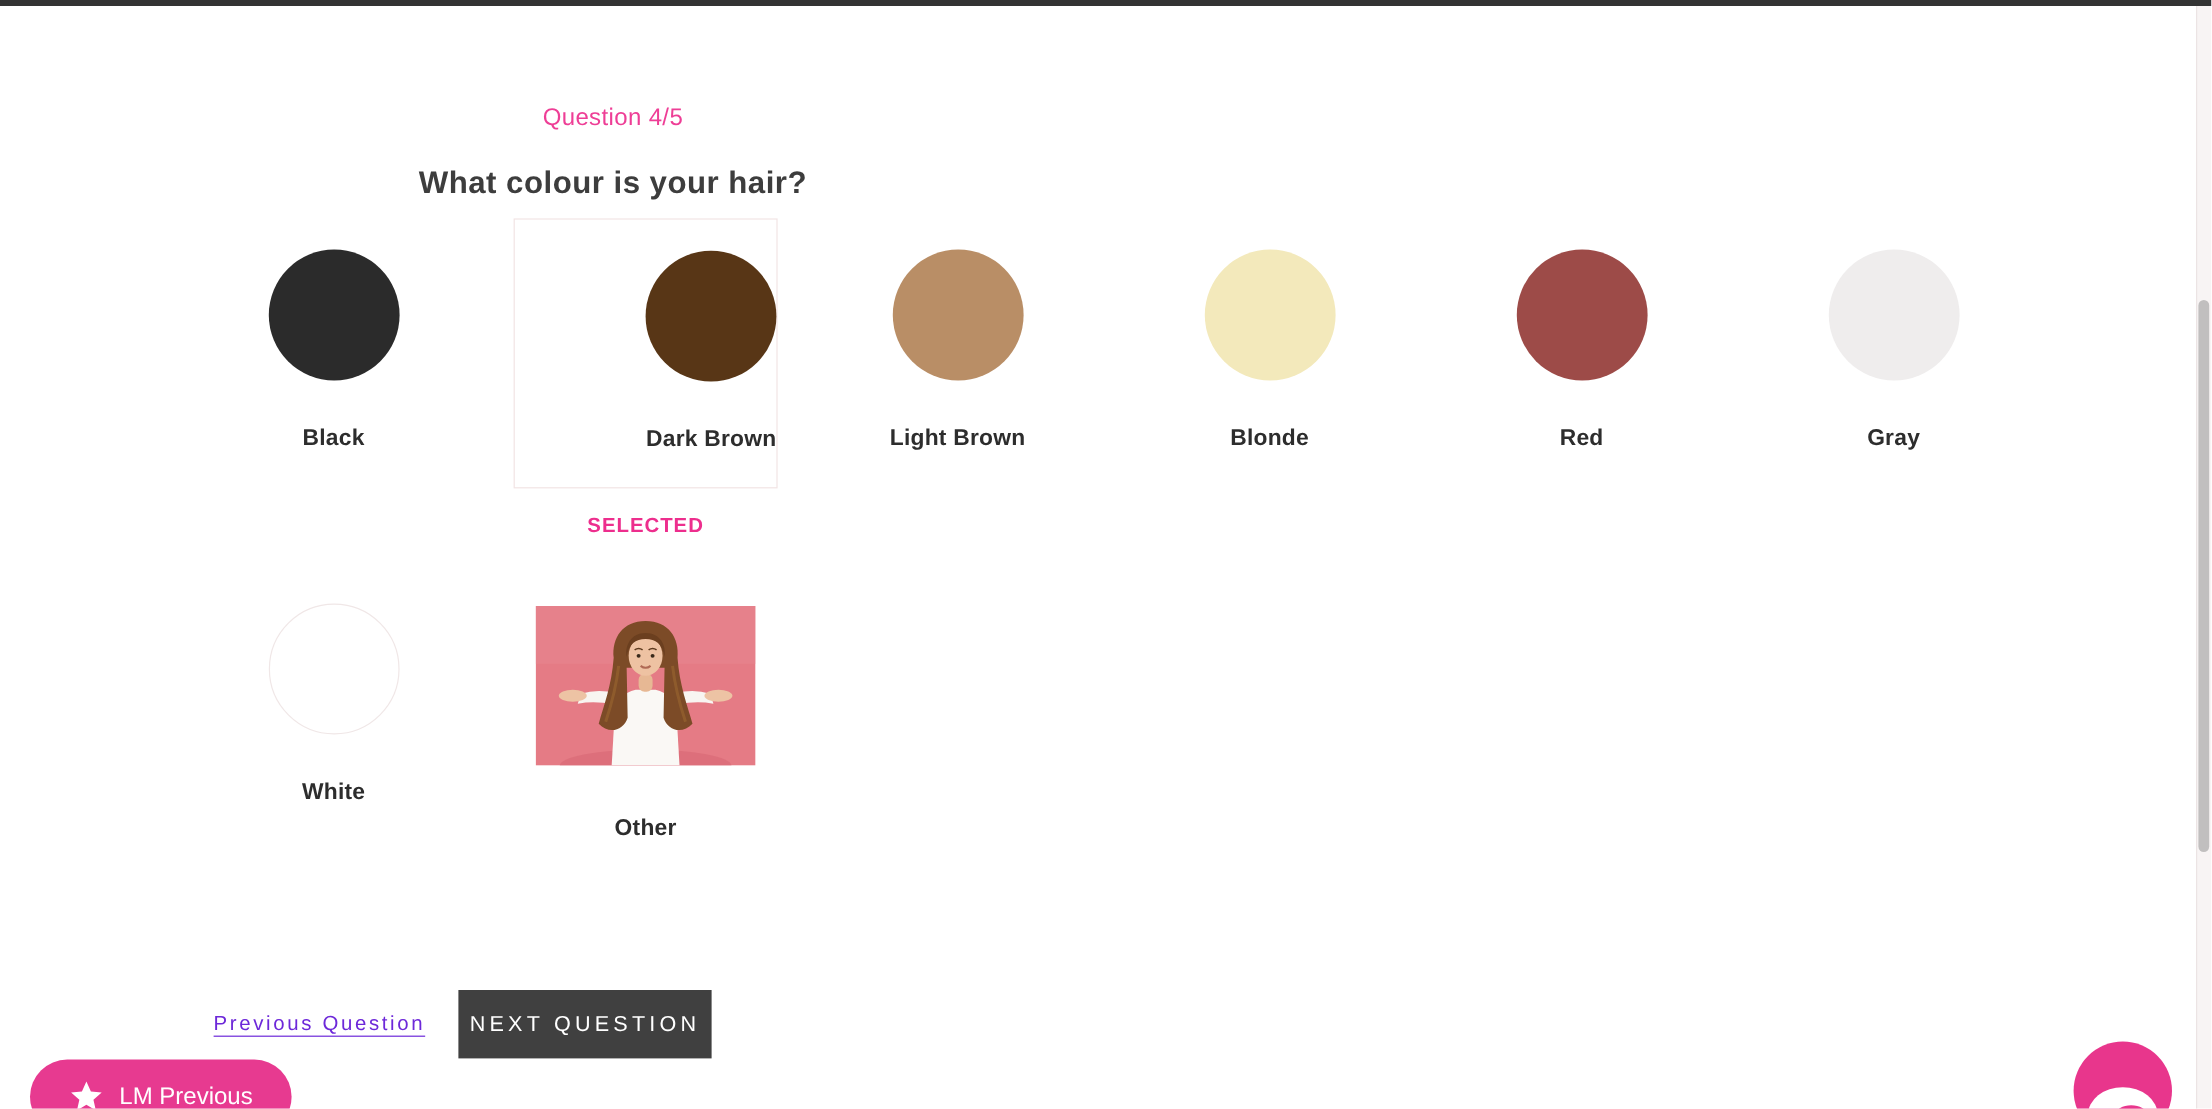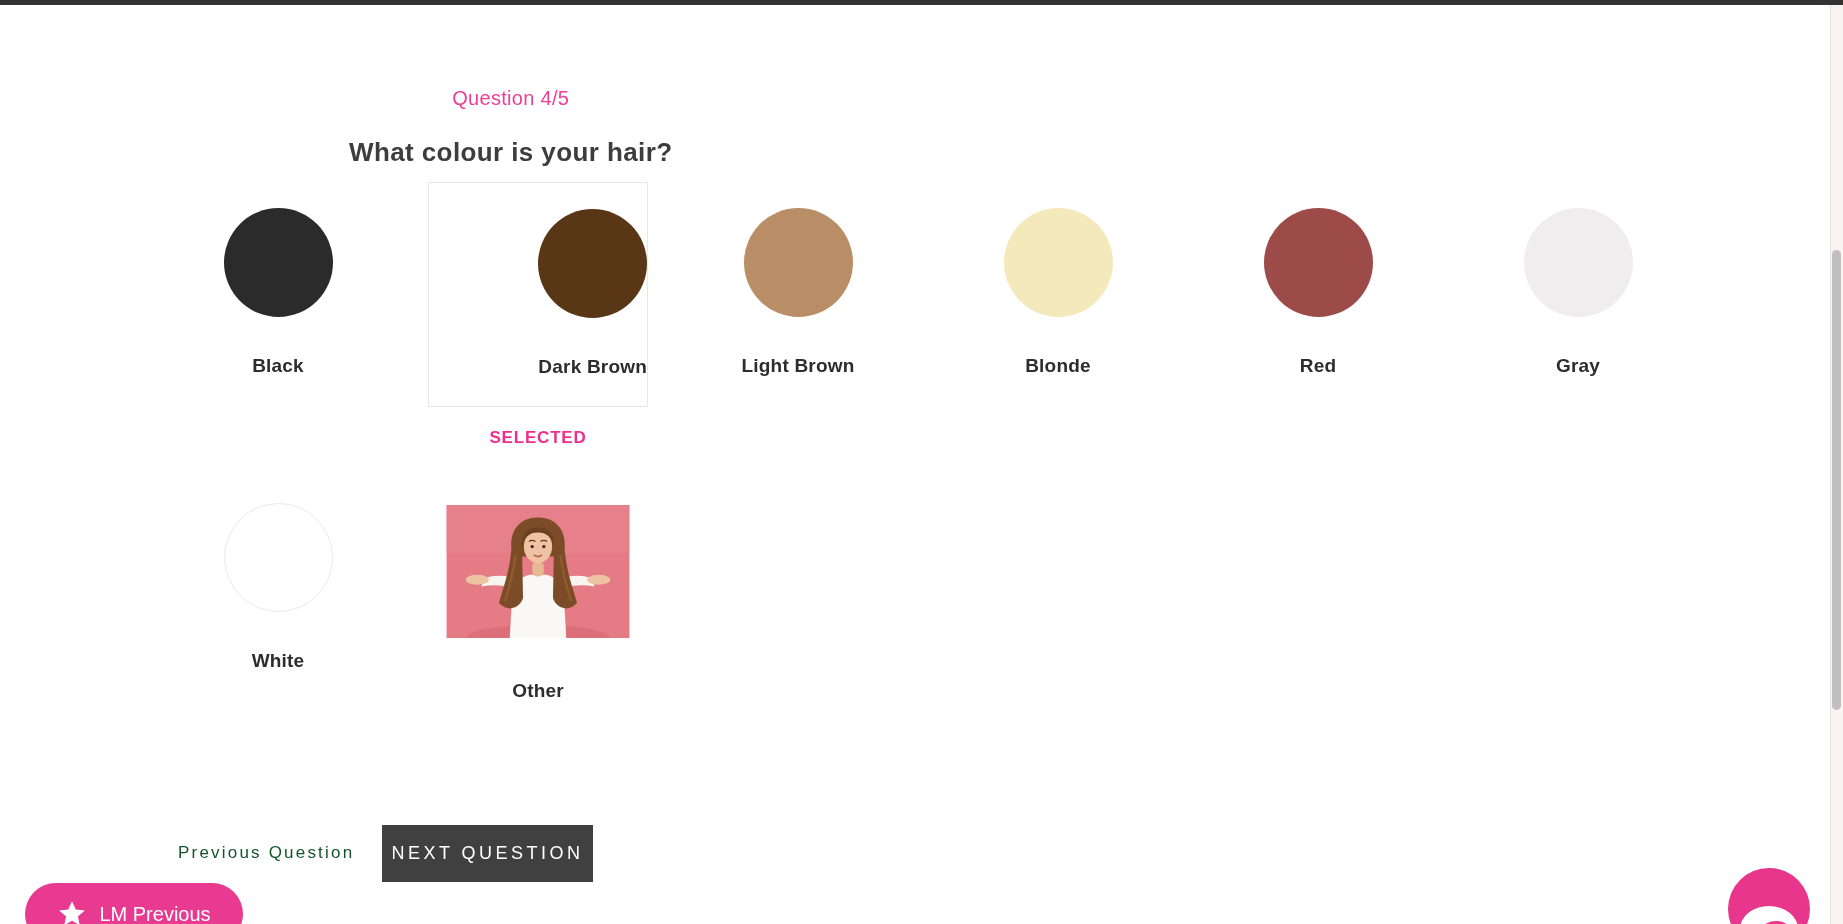--- a/index.html
+++ b/index.html
@@ -31,21 +31,21 @@
   .cell.image-cell { padding-top:28px; }
   .cell.image-cell .opt-label { margin-top:42px; }
   .sel-caption {
     position:absolute; top:calc(100% + 22px); left:0; width:100%; text-align:center;
     color:#ed2e8d; font-size:17px; font-weight:700; letter-spacing:0.8px;
   }
 
   
   .prev-link {
     position:absolute; left:178px; top:843px; font-size:17px; letter-spacing:2.2px;
-    color:#14532d; text-underline-offset:5px; cursor:pointer;
+    color:#6d28d9; text-decoration:underline; text-underline-offset:5px; cursor:pointer;
   }
   .next-btn {
     position:absolute; left:382px; top:825px; width:211px; height:57px;
     background:#404040; color:#ffffff; border:none; font-family:"Liberation Sans", sans-serif;
     font-size:18px; letter-spacing:3.5px; cursor:pointer;
   }
 
   
   .rewards {
     position:absolute; left:25px; top:883px; width:218px; height:62px;

